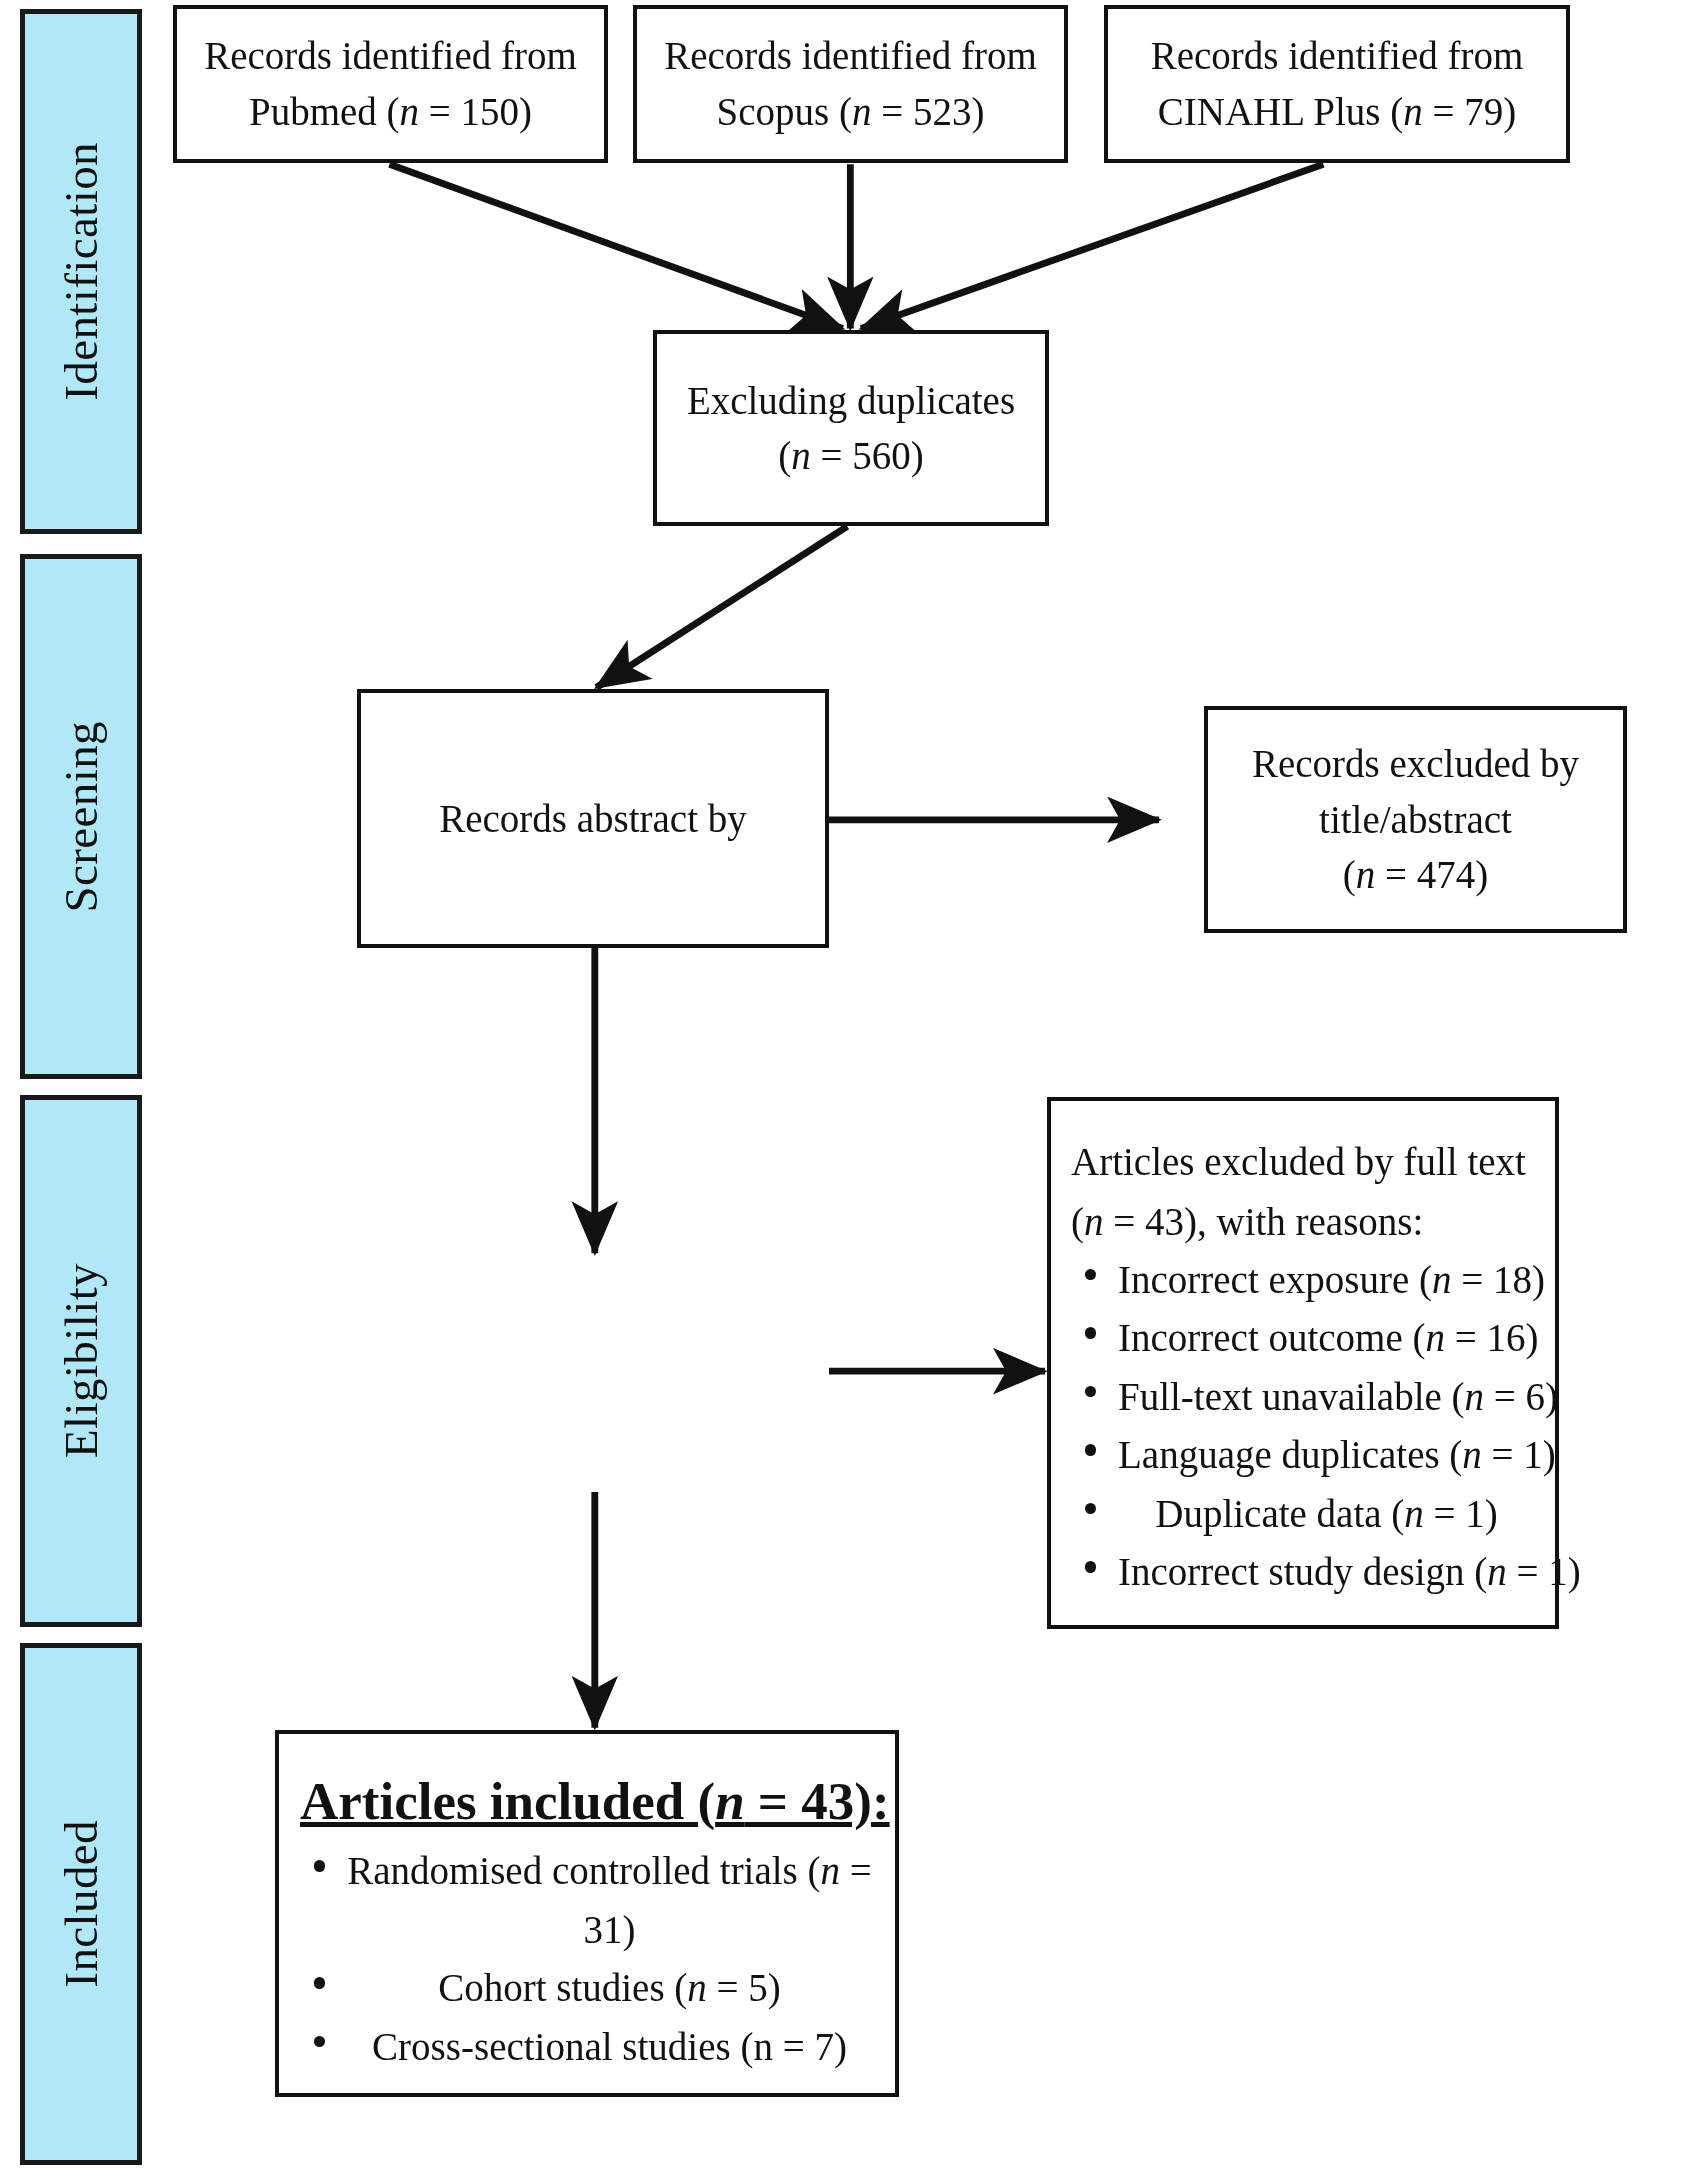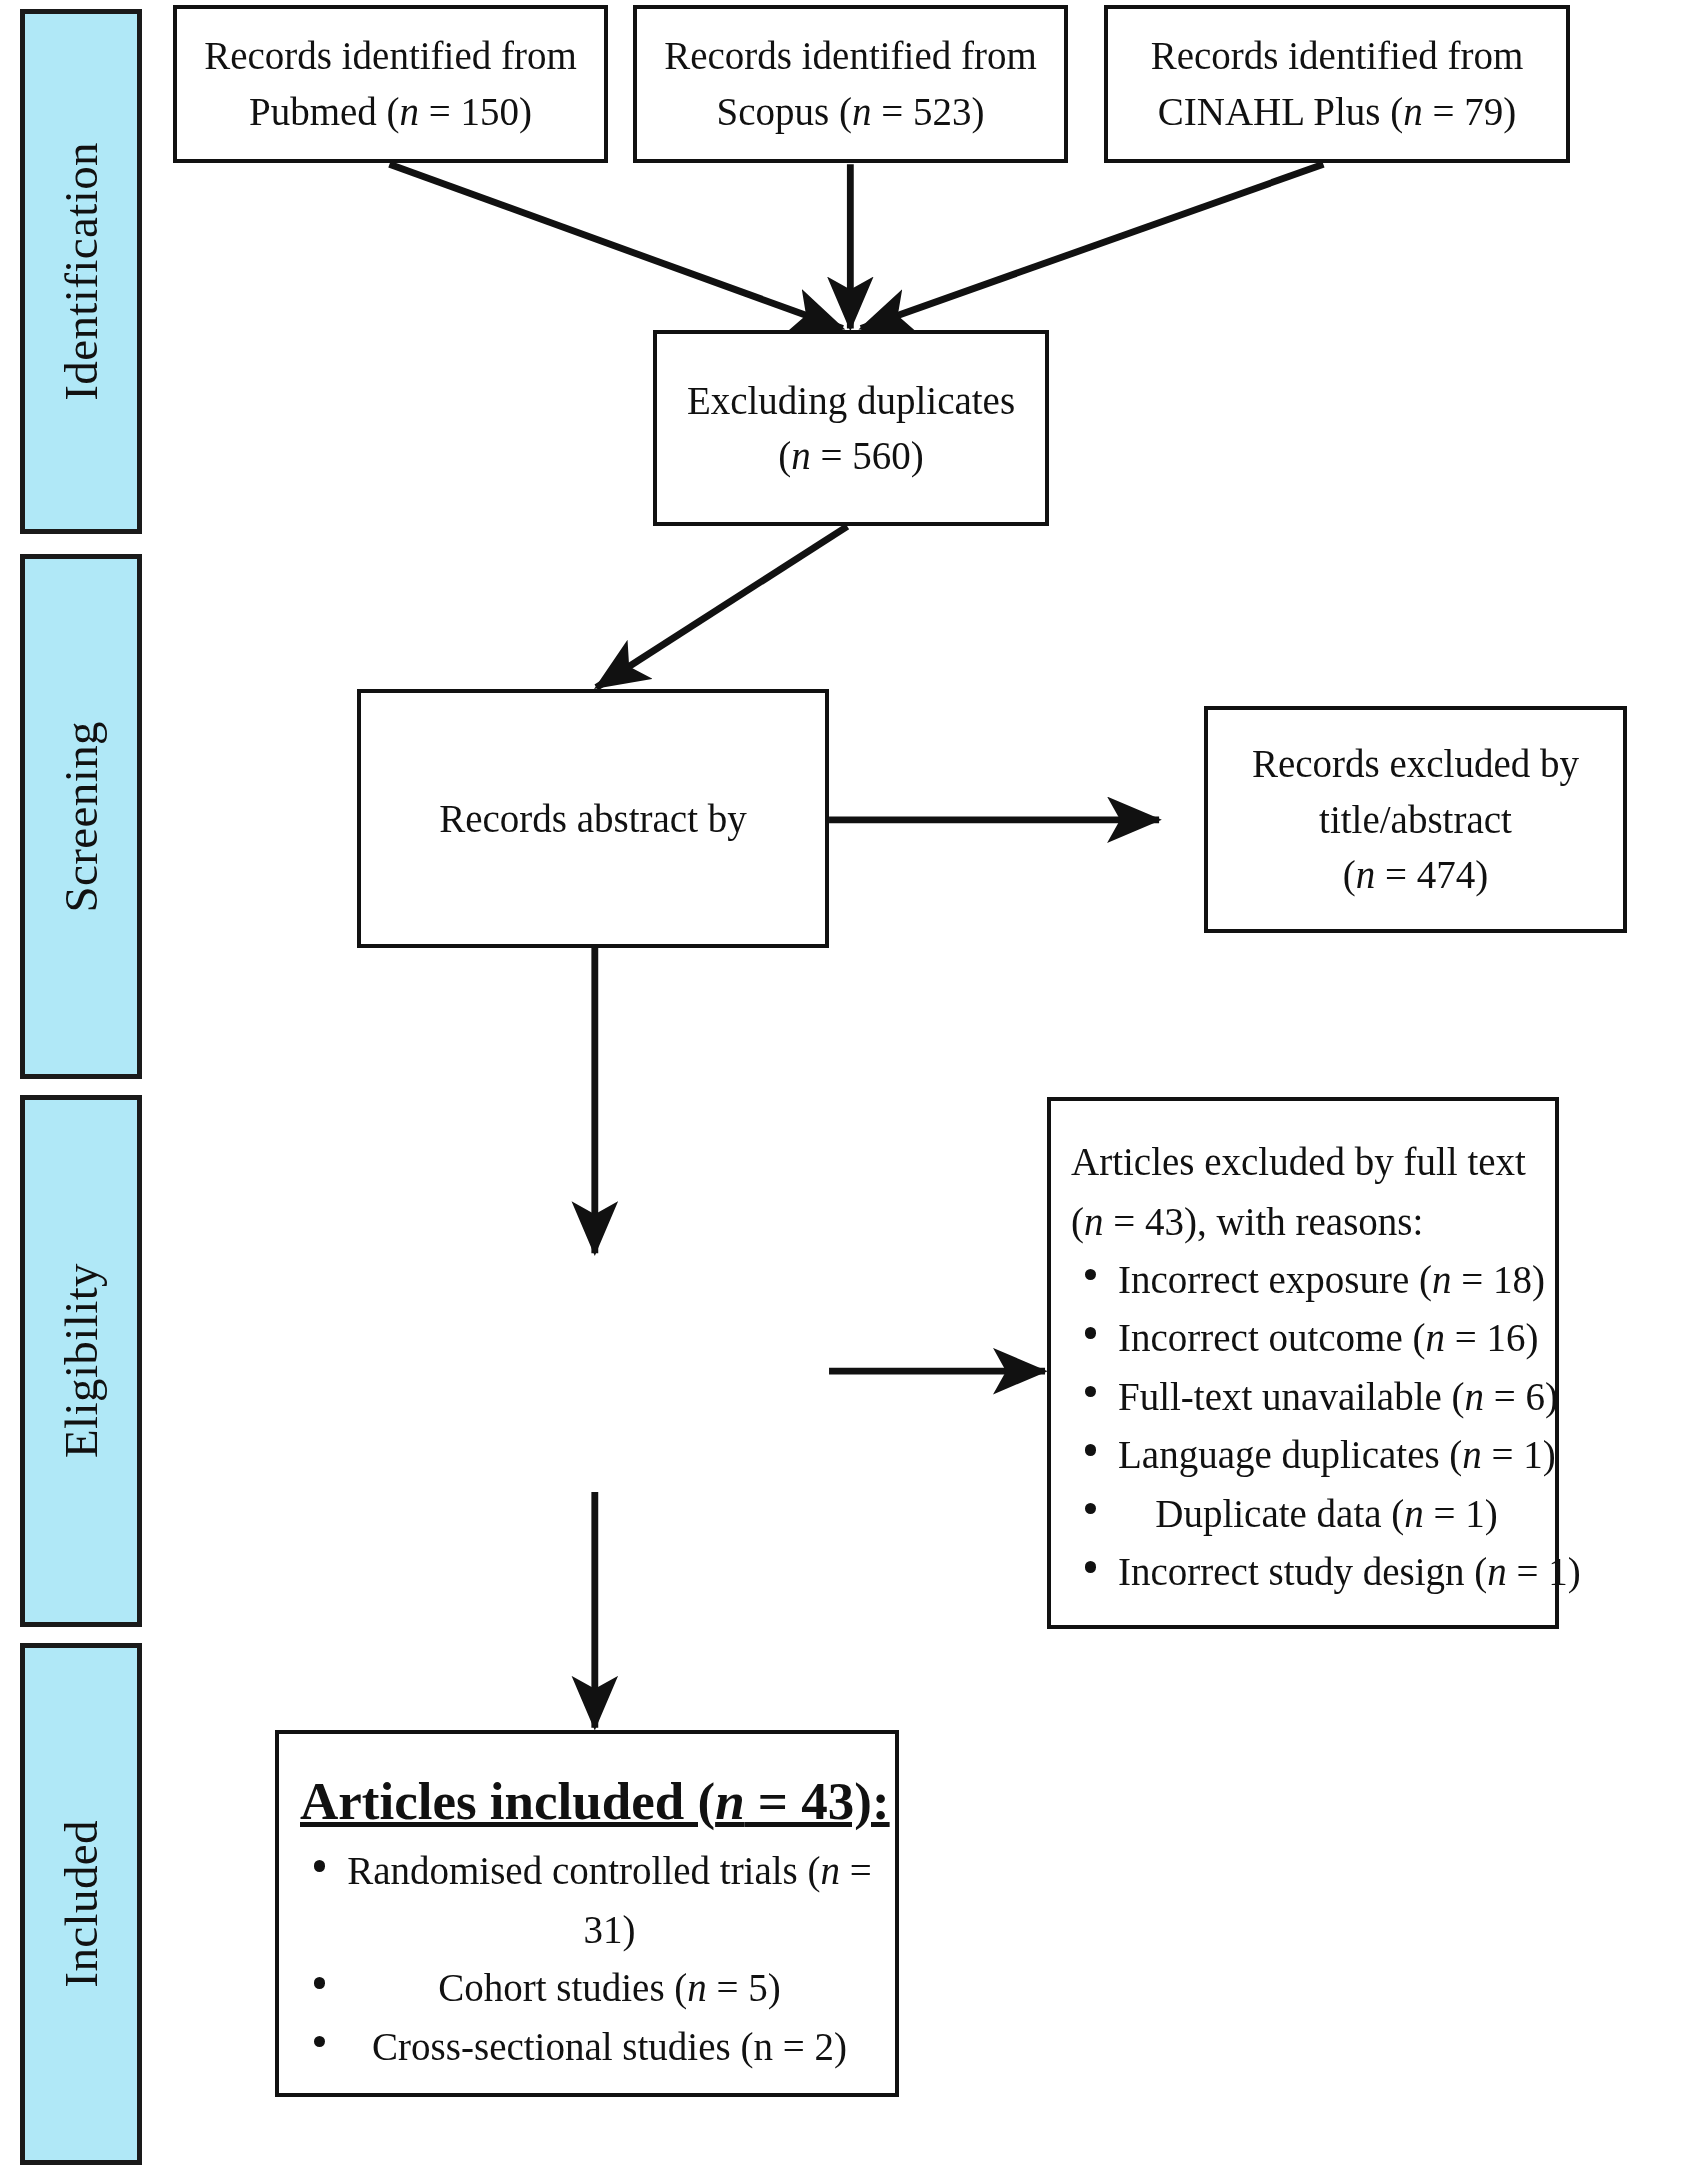--- a/index.html
+++ b/index.html
@@ -192,18 +192,18 @@
       <li><span class="bullet-dot"></span><span>Duplicate data (</span><em class="it">n</em><span> = 1)</span></li>
       <li><span class="bullet-dot"></span><span>Incorrect study design (</span><em class="it">n</em><span> = 1)</span></li>
     </ul>
   </div>
 
   <div class="flow-box" style="left:275px; top:1730px; width:624px; height:367px; padding:35px 23px 23px 21px;">
     <div class="included-title"><span>Articles included (</span><em class="it">n</em><span> = 43):</span></div>
     <ul class="reasons wrapy">
       <li><span class="bullet-dot"></span><span>Randomised controlled trials (</span><em class="it">n</em><span> = 31)</span></li>
       <li><span class="bullet-dot"></span><span>Cohort studies (</span><em class="it">n</em><span> = 5)</span></li>
-      <li><span class="bullet-dot"></span><span>Cross-sectional studies (n = 2)</span><em class="it"></em><span></span></li>
+      <li><span class="bullet-dot"></span><span>Cross-sectional studies (n = 7)</span><em class="it"></em><span></span></li>
     </ul>
   </div>
 
 </div>
 
 
 </body></html>

